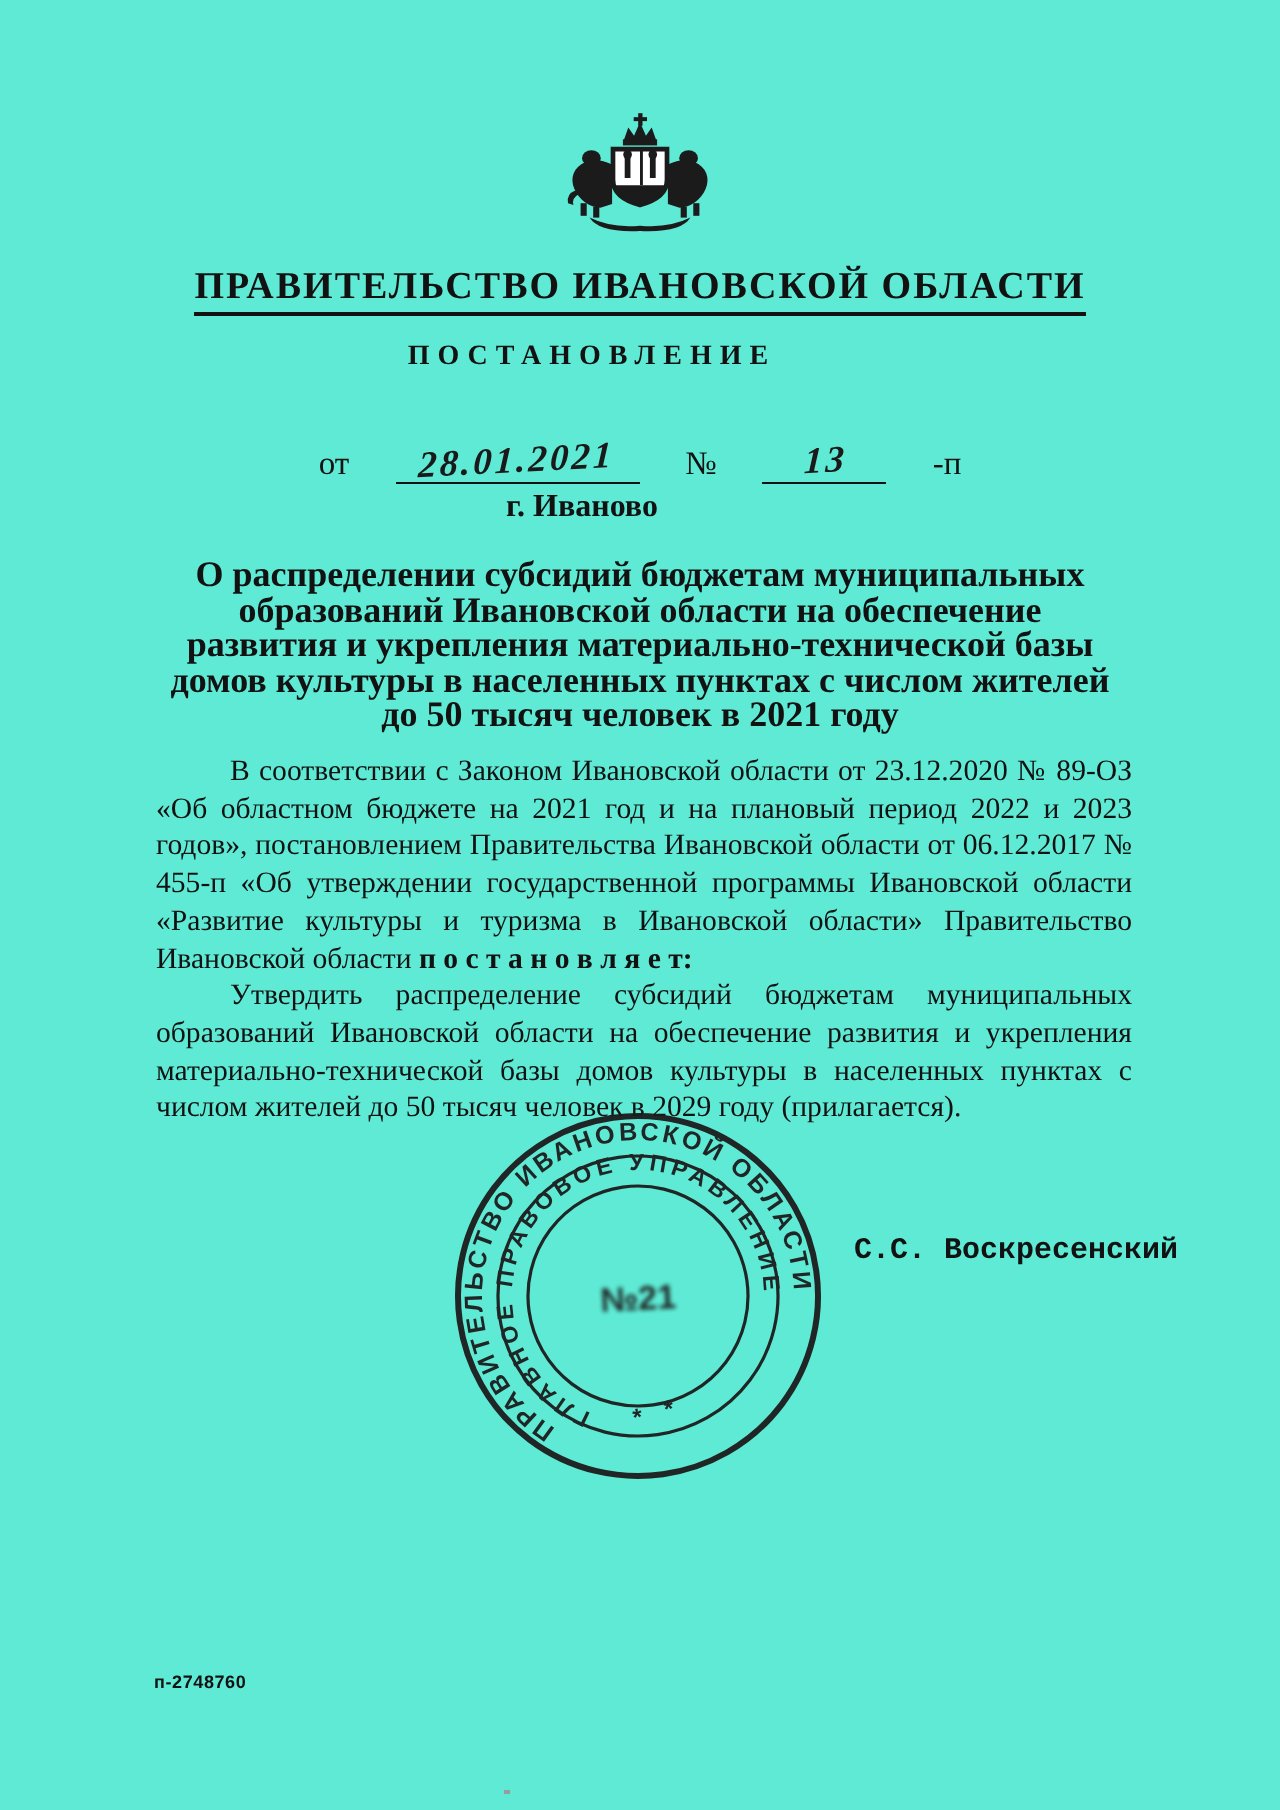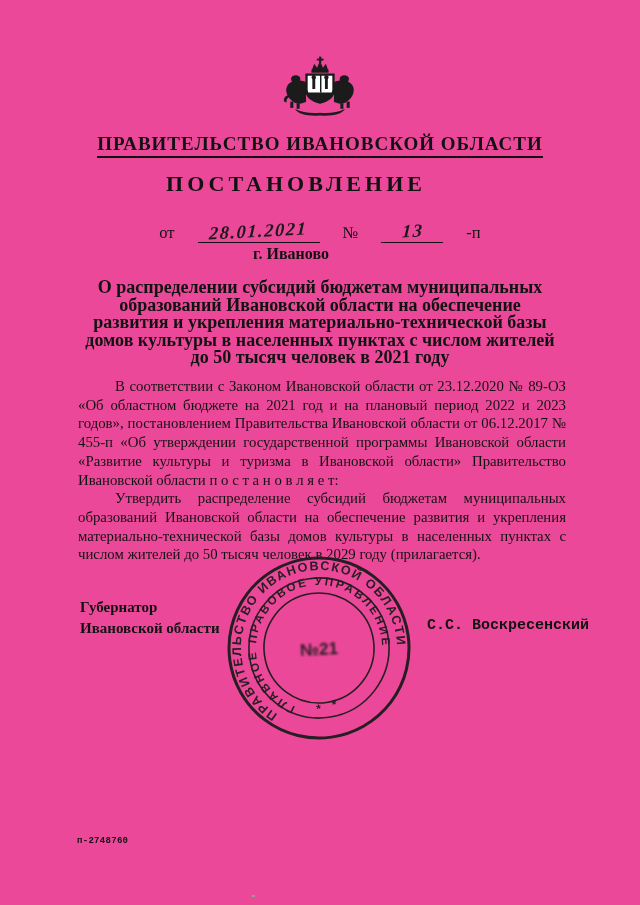--- a/index.html
+++ b/index.html
@@ -1,28 +1,28 @@
 <!DOCTYPE html>
 <html><head>
 <meta charset="utf-8">
 <style>
   html,body{margin:0;padding:0;background:#fff;}
   .page{
-    position:relative;width:640px;height:905px;background:#ec4899;
+    position:relative;width:640px;height:905px;background:#5eead4;
     font-family:"Liberation Serif", serif;color:#121212;overflow:hidden;
   }
   .emblem{position:absolute;left:266px;top:56px;}
   .org-name{
     position:absolute;left:0;top:133px;width:640px;text-align:center;
     font-size:19px;font-weight:bold;letter-spacing:1px;
   }
   .org-name .u{display:inline-block;border-bottom:2px solid #121212;padding-bottom:1px;}
   .doc-type{
     position:absolute;left:0;top:171px;width:592px;text-align:center;
-    font-size:22px;font-weight:bold;letter-spacing:4px;
+    font-size:14px;font-weight:bold;letter-spacing:4px;
   }
   .date-row{
     position:absolute;left:0;top:221px;width:640px;
     display:flex;justify-content:center;align-items:flex-end;
     font-size:16.5px;column-gap:23px;
   }
   .u-line{display:inline-block;border-bottom:1.6px solid #121212;text-align:center;}
   .u-date{width:122px;}
   .u-num{width:62px;}
   .handwrite{
@@ -36,38 +36,38 @@
   }
   .subject{
     position:absolute;left:80px;top:279px;width:480px;text-align:center;
     font-size:18px;font-weight:bold;line-height:17.6px;
   }
   .body-text{
     position:absolute;left:78px;top:377px;width:488px;
     font-size:14.8px;line-height:18.7px;text-align:justify;
   }
   .body-text p{margin:0;text-indent:37px;}
-  .emphasis{font-weight:normal;}
+  .emphasis{font-weight:bold;}
   .sig-position{
     position:absolute;left:80px;top:597px;
     font-size:15px;font-weight:bold;line-height:21px;
   }
   .sig-name{
     position:absolute;left:427px;top:617px;
     font-size:15px;font-weight:bold;font-family:Liberation Mono, monospace;
   }
   .stamp-wrap{
     position:absolute;left:226px;top:555px;width:186px;height:186px;
     filter:blur(0.25px);opacity:0.95;
   }
   .stamp-text{font-family:"Liberation Sans", sans-serif;font-weight:bold;fill:#1c1c1c;}
   .smudge{filter:blur(1px);}
   .footer-code{
     position:absolute;left:77px;top:836px;
-    font-family:Liberation Mono, monospace;font-size:9px;font-weight:bold;
+    font-family:Liberation Sans, sans-serif;font-size:9px;font-weight:bold;
     letter-spacing:0.3px;
   }
   .artifact{
     position:absolute;left:252px;top:895px;width:3px;height:2px;background:#9a9a9a;
   }
 </style>
 </head>
 <body>
 
 <div class="page">
@@ -121,24 +121,20 @@
   </div>
   <div class="city">г. Иваново</div>
 
   <div class="subject">О распределении субсидий бюджетам муниципальных образований Ивановской области на обеспечение развития и укрепления материально-технической базы домов культуры в населенных пунктах с числом жителей до 50 тысяч человек в 2021 году</div>
 
   <div class="body-text">
     <p><span>В соответствии с Законом Ивановской области от 23.12.2020 № 89-ОЗ «Об областном бюджете на 2021 год и на плановый период 2022 и 2023 годов», постановлением Правительства Ивановской области от 06.12.2017 № 455-п «Об утверждении государственной программы Ивановской области «Развитие культуры и туризма в Ивановской области» Правительство Ивановской области </span><span class="emphasis">п о с т а н о в л я е т:</span></p>
     <p>Утвердить распределение субсидий бюджетам муниципальных образований Ивановской области на обеспечение развития и укрепления материально-технической базы домов культуры в населенных пунктах с числом жителей до 50 тысяч человек в 2029 году (прилагается).</p>
   </div>
 
-  <div class="sig-position">
-    <div>Губернатор</div>
-    <div>Ивановской области</div>
-  </div>
   <div class="sig-name">С.С. Воскресенский</div>
 
   <div class="stamp-wrap">
     <svg width="186" height="186" viewBox="0 0 186 186" aria-hidden="true">
       <defs>
         <path id="arcOuter" d="M 42.9,152.8 A 78 78 0 1 1 143.1,152.8"></path>
         <path id="arcInner" d="M 61.5,147.6 A 63 63 0 1 1 124.5,147.6"></path>
       </defs>
       <g transform="rotate(-8 93 93)">
         <circle cx="93" cy="93" r="90" fill="none" stroke="#1c1c1c" stroke-width="3"></circle>

